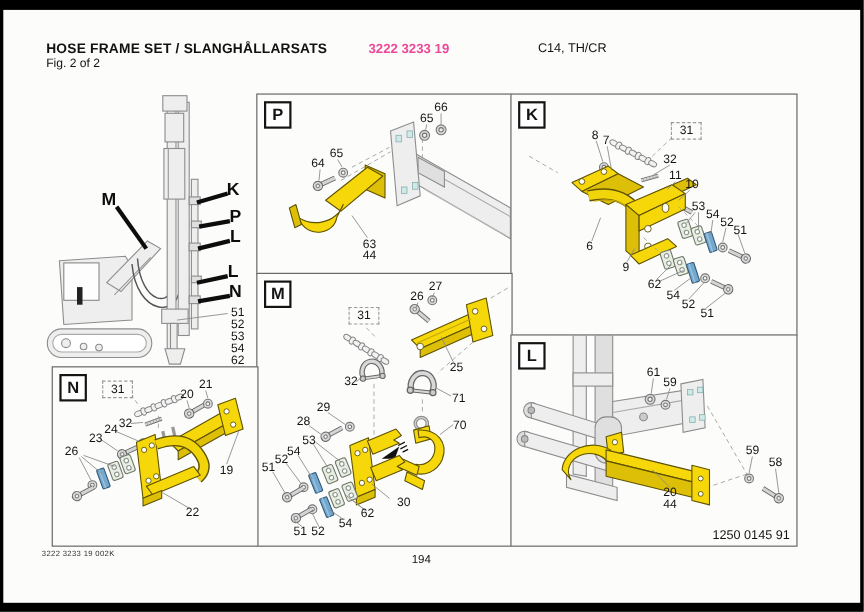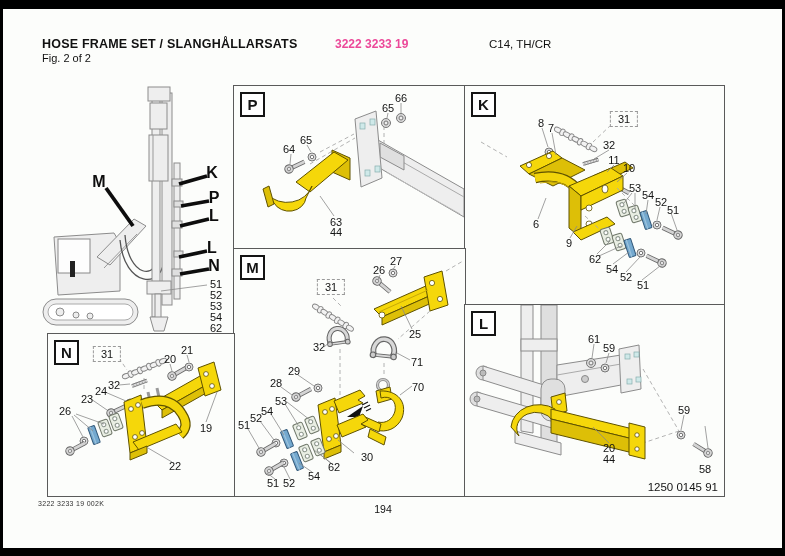--- a/index.html
+++ b/index.html
@@ -492,20 +492,20 @@
       <line x1="144" y1="48" x2="141" y2="58" class="lead"></line>
       <line x1="219" y1="110" x2="216" y2="125" class="lead"></line>
       <line x1="240" y1="121" x2="243" y2="143" class="lead"></line>
       <line x1="144" y1="138" x2="128" y2="122" class="lead"></line>
     </svg>
     <div class="letterbox">L</div>
     <div class="ref-number">1250 0145 91</div>
   <div class="callout" style="left: 129px; top: 34px;">61</div>
       <div class="callout" style="left: 144px; top: 43px;">59</div>
       <div class="callout" style="left: 219px; top: 105px;">59</div>
-      <div class="callout" style="left: 240px; top: 116px; margin-top: 48px;">58</div>
+      <div class="callout" style="left: 240px; top: 116px;">58</div>
       <div class="callout" style="left: 144px; top: 143px;">20</div>
       <div class="callout" style="left: 144px; top: 154px;">44</div>
     </div>
 
   <div class="t-ref">3222 3233 19  002K</div>
   <div class="t-page">194</div>
 </div>
 
 </body></html>

